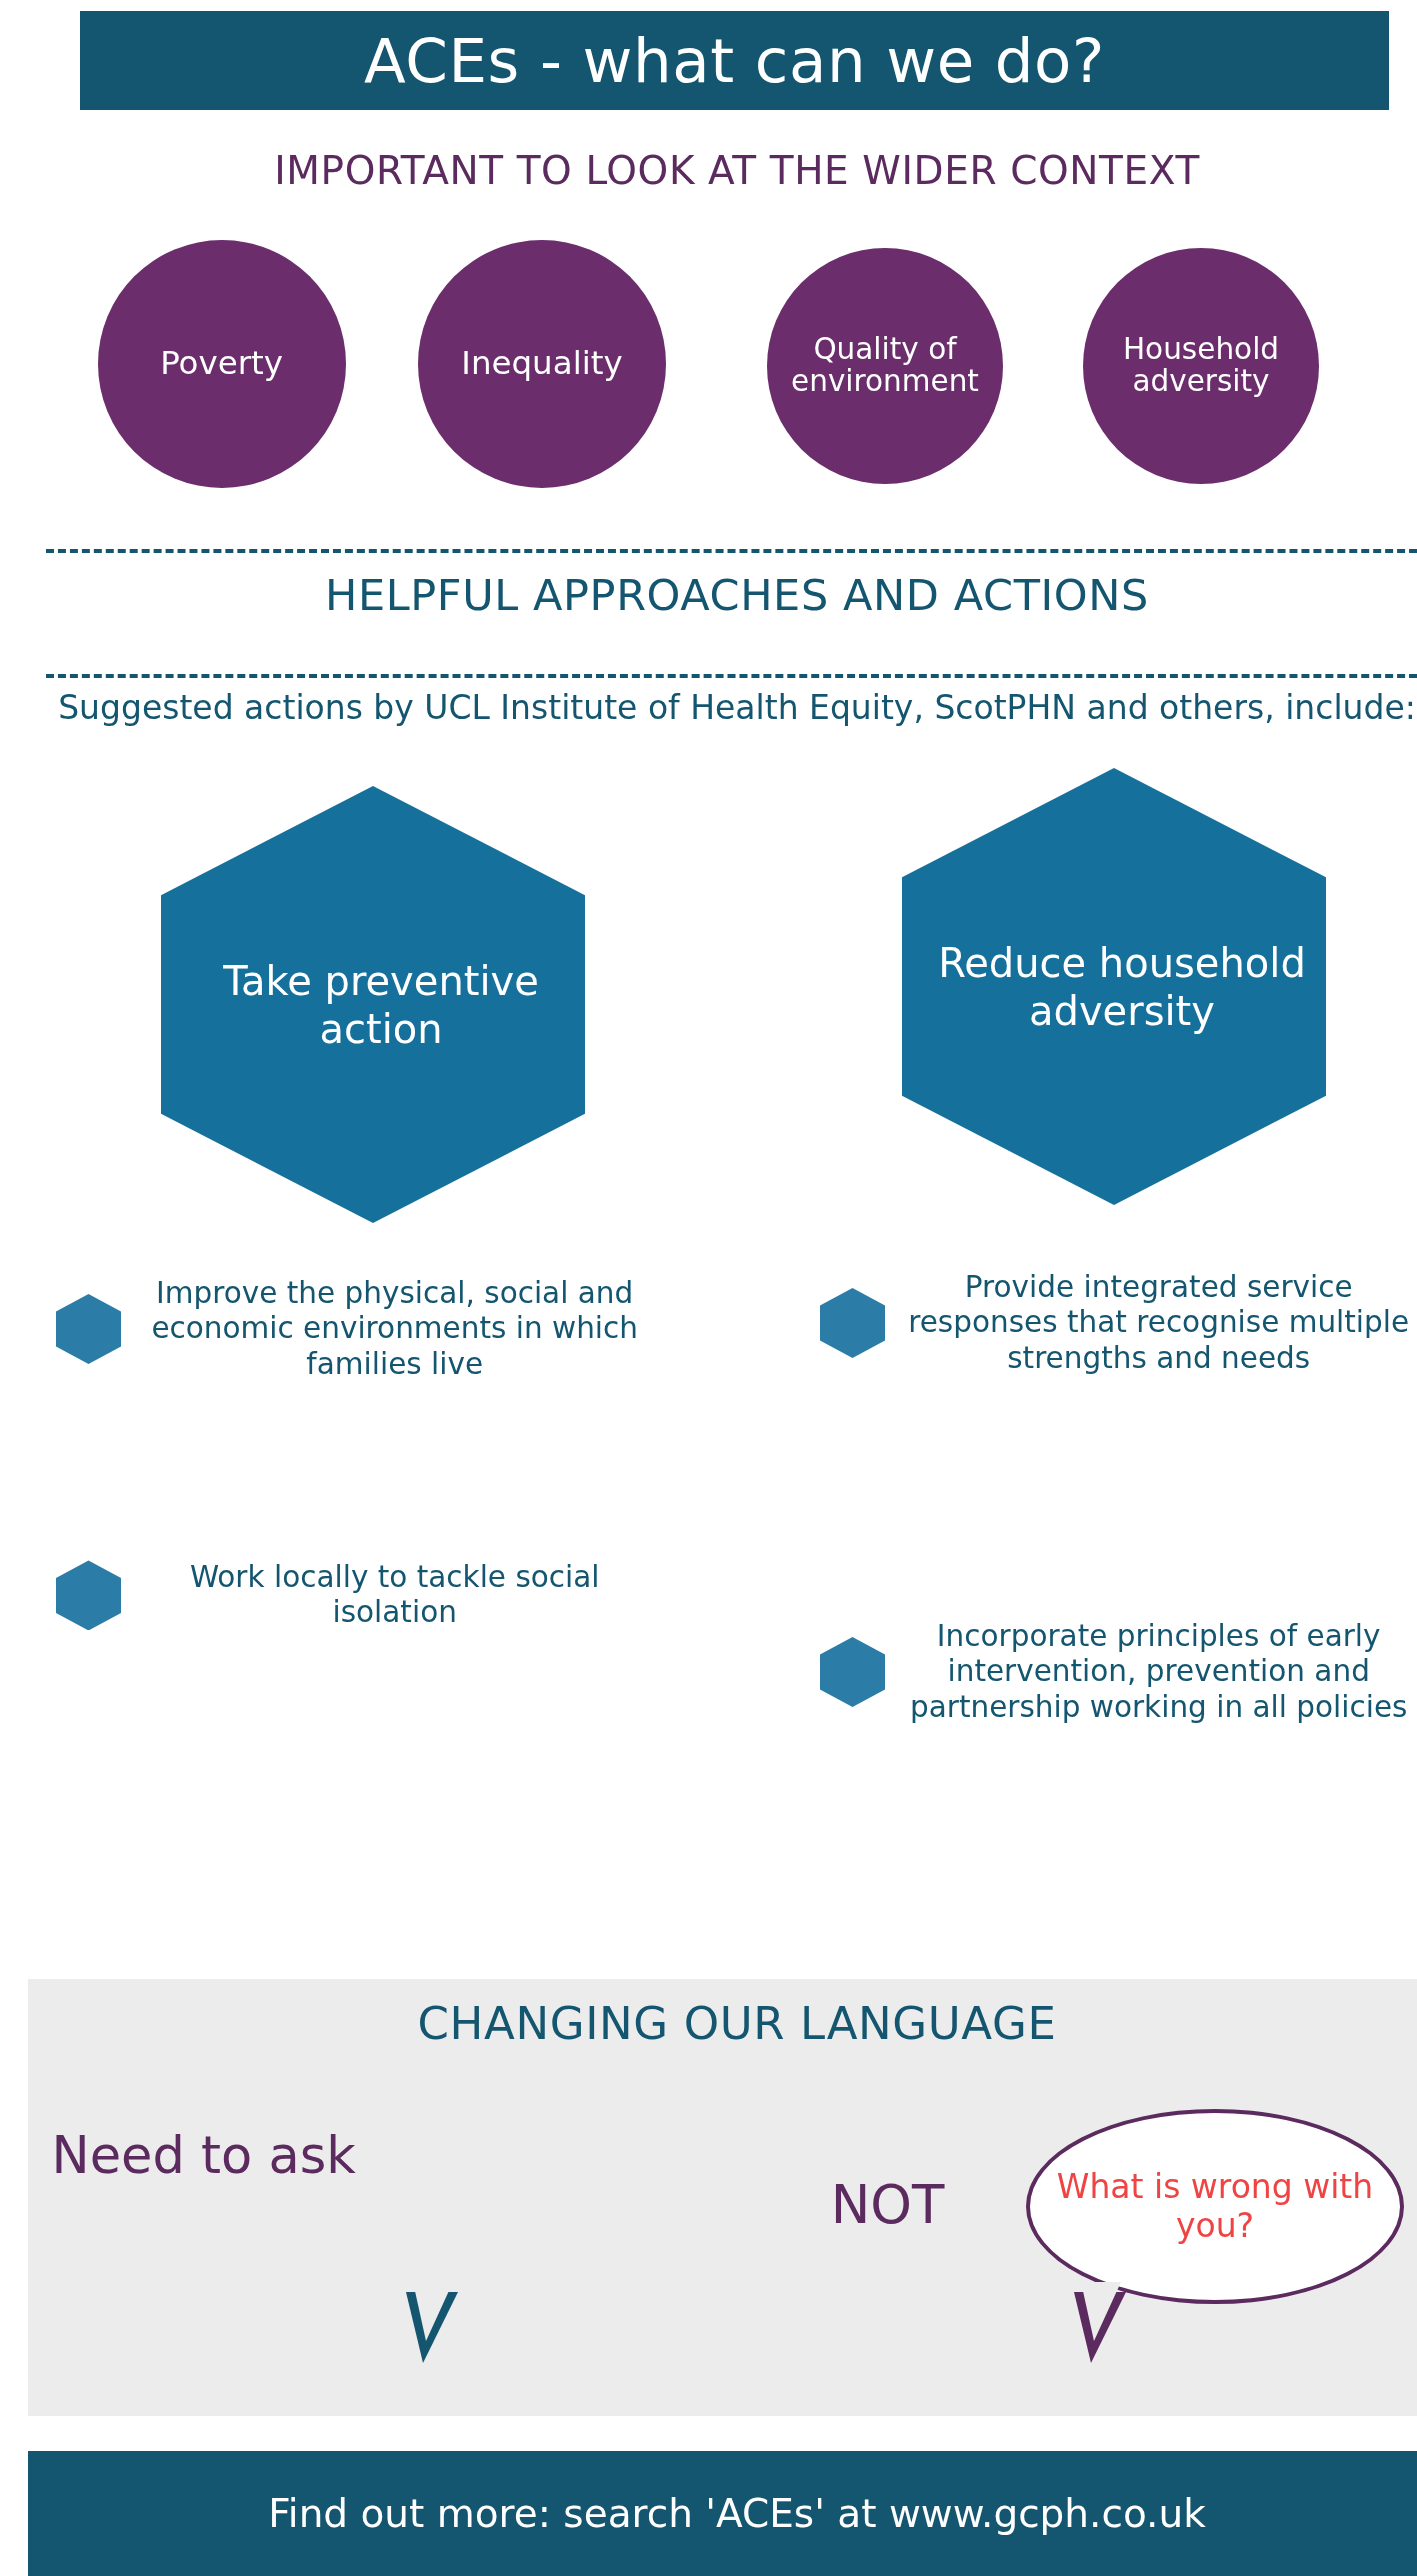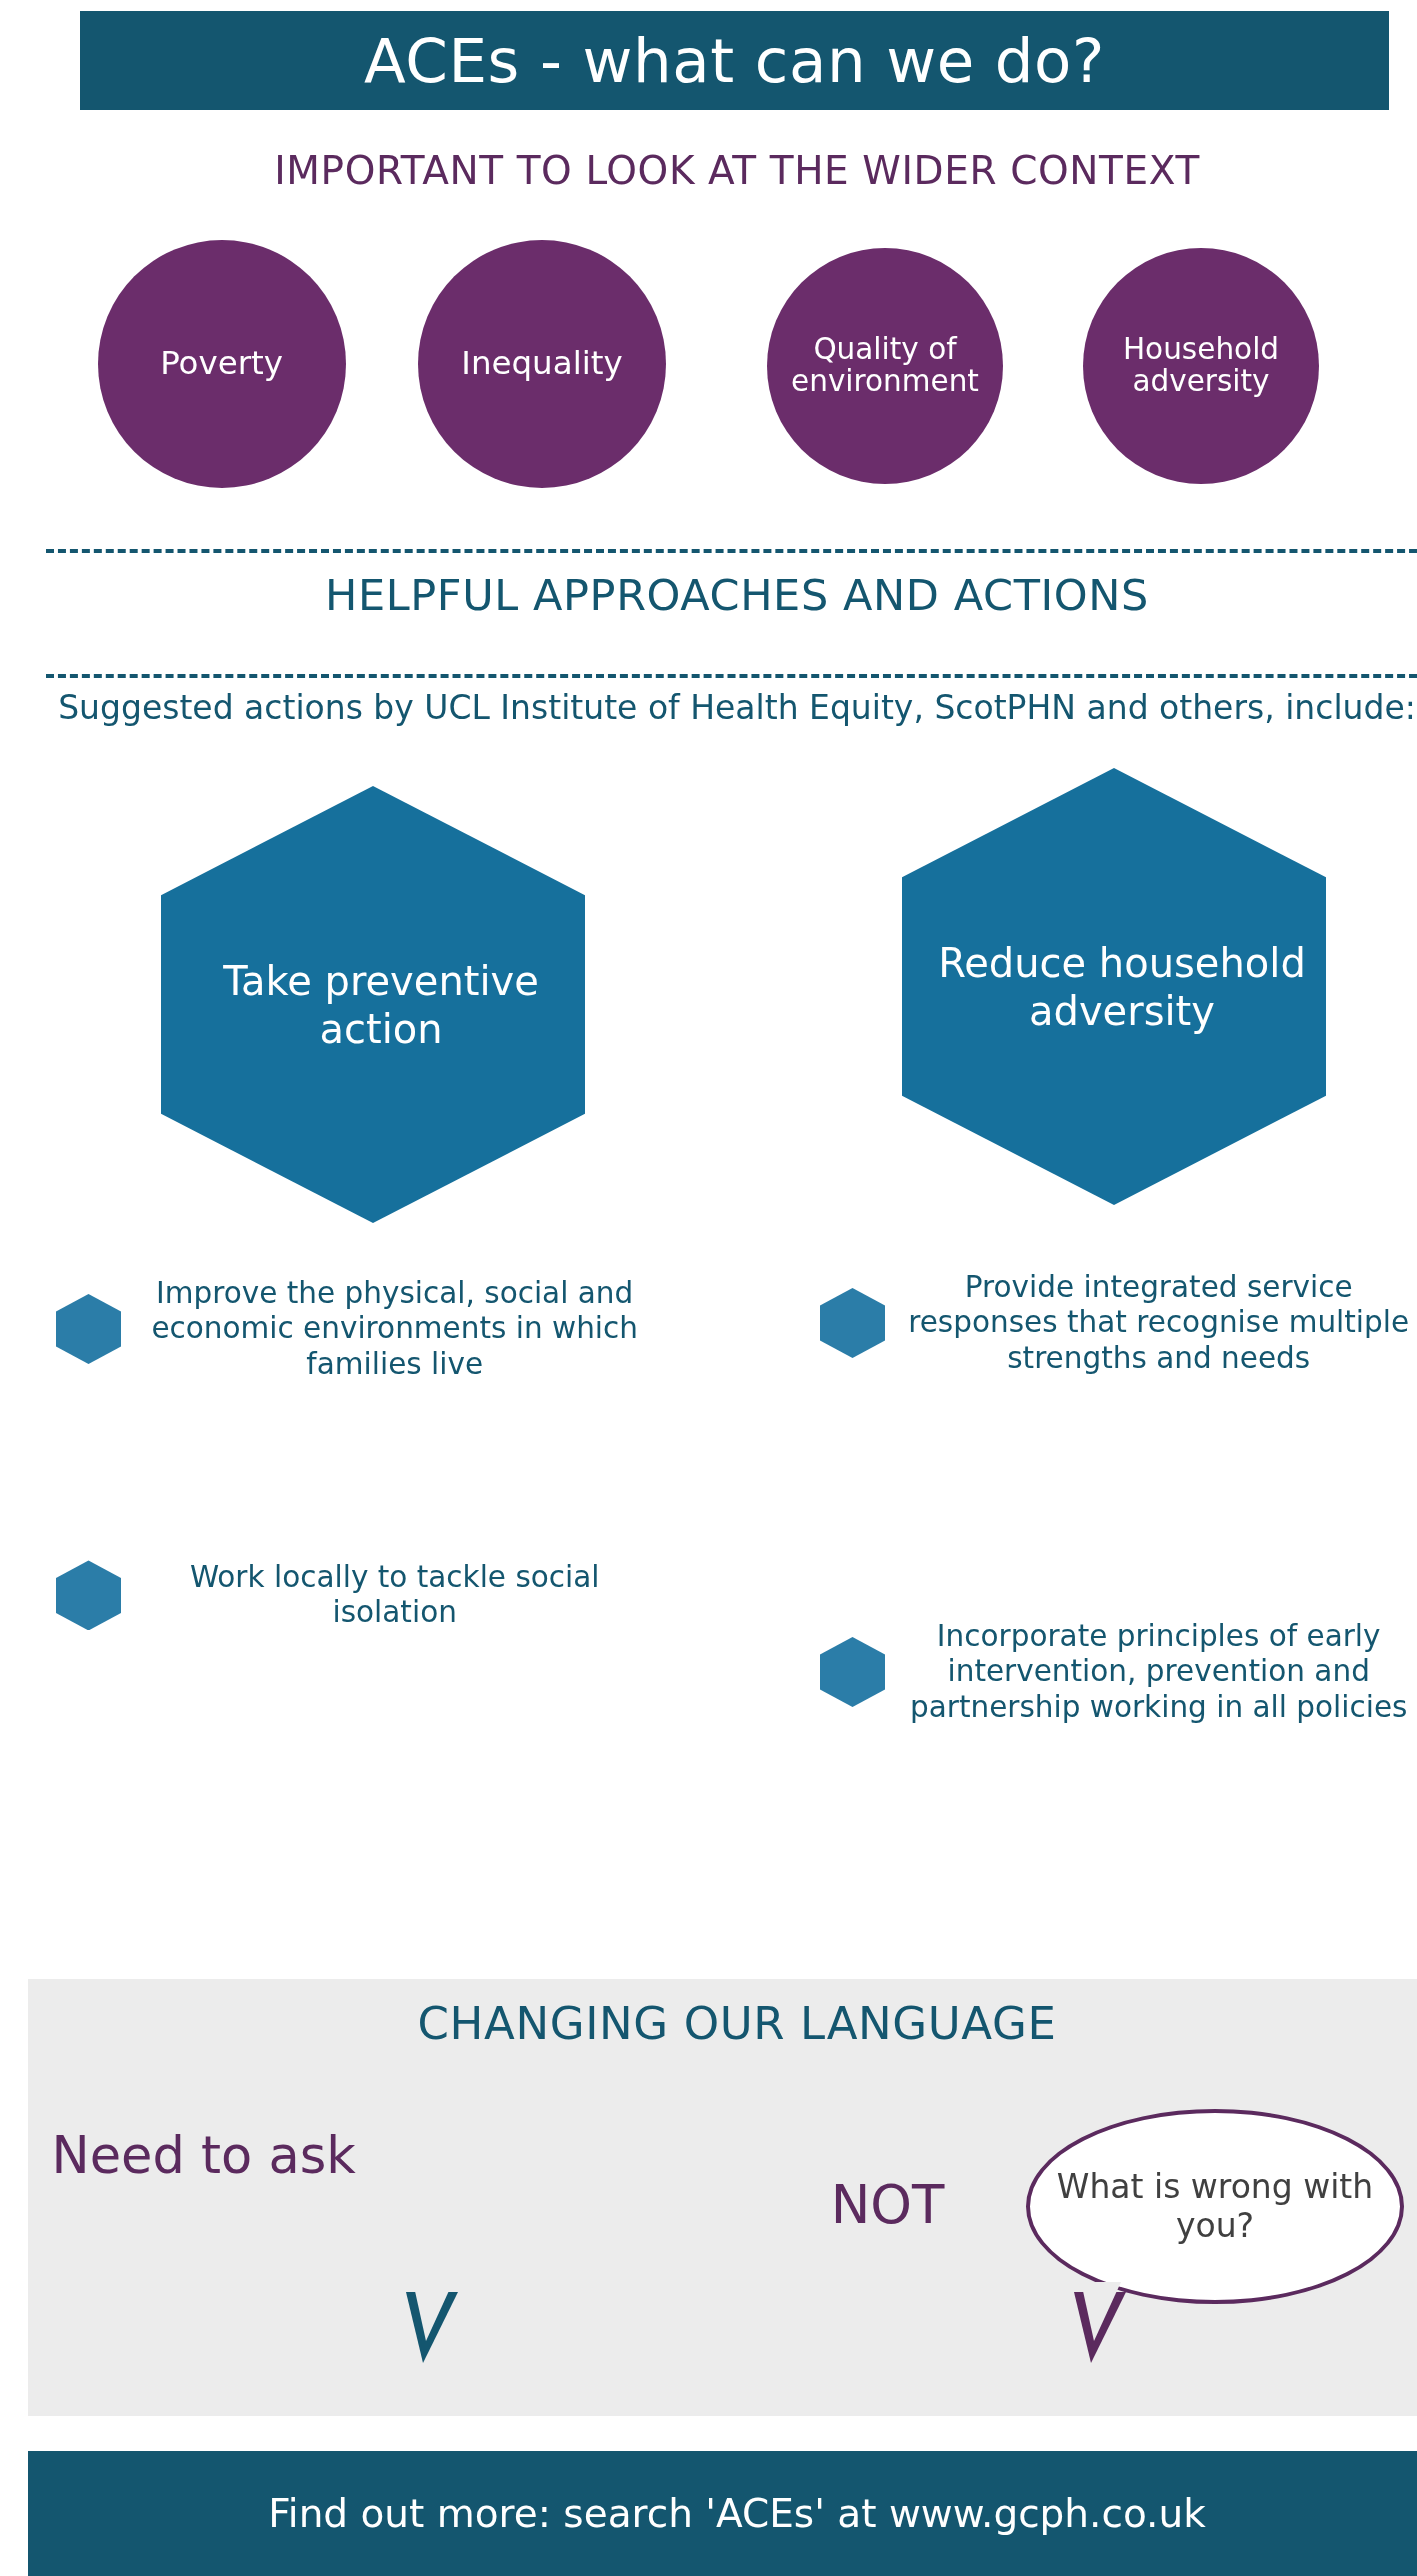--- a/index.html
+++ b/index.html
@@ -217,21 +217,21 @@
     height: 195px;
     border: 4.1px solid #14566f;
     color: #14566f;
   }
   .bubble-right {
     left: 998px;
     top: 2109px;
     width: 378px;
     height: 195px;
     border: 4.1px solid #5b2a5e;
-    color: #404040;
+    color: #ef4444;
   }
   .tail {
     position: absolute;
     width: 0;
     height: 0;
   }
   .tail-left {
     left: 378px;
     top: 2292px;
     border-left: 17.7px solid transparent;

